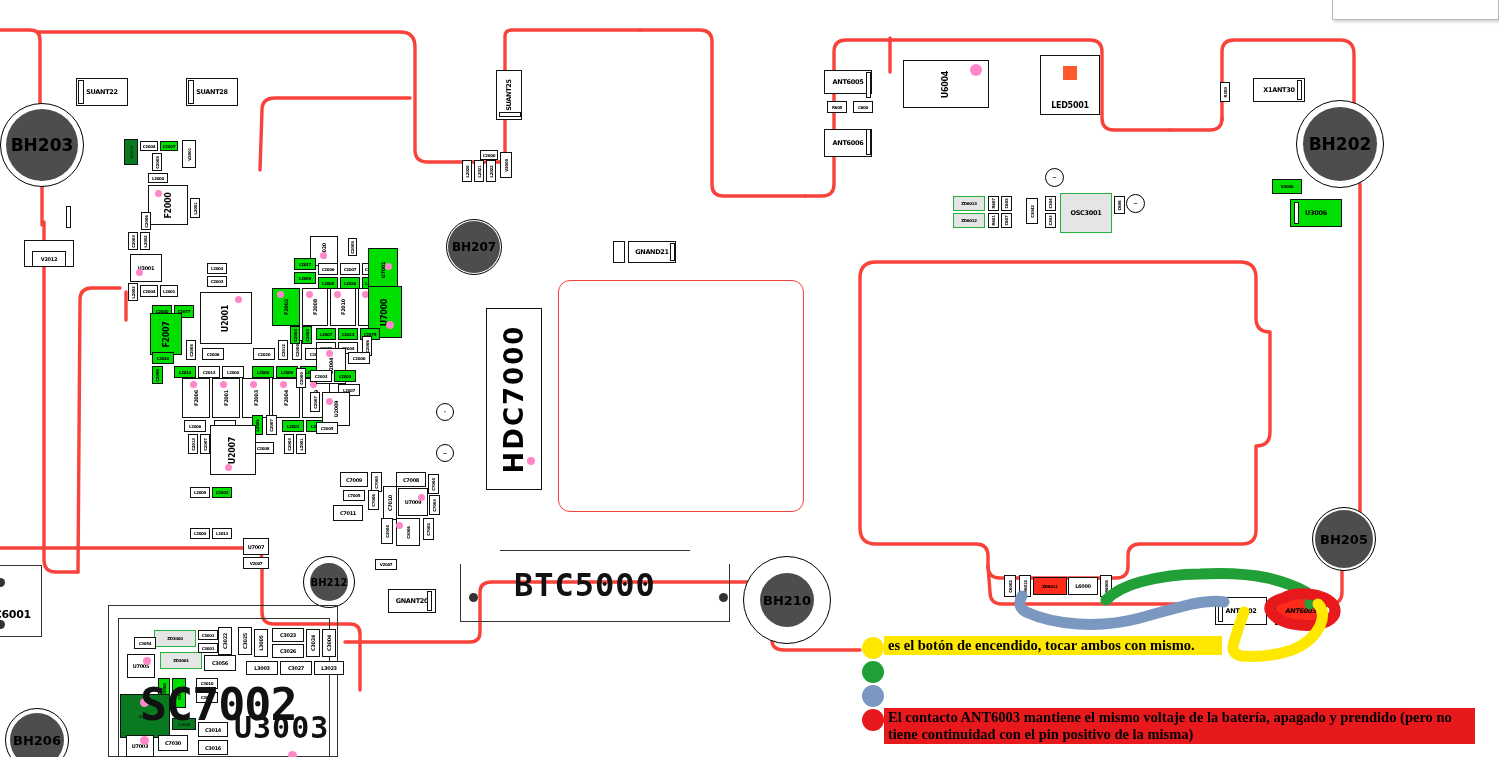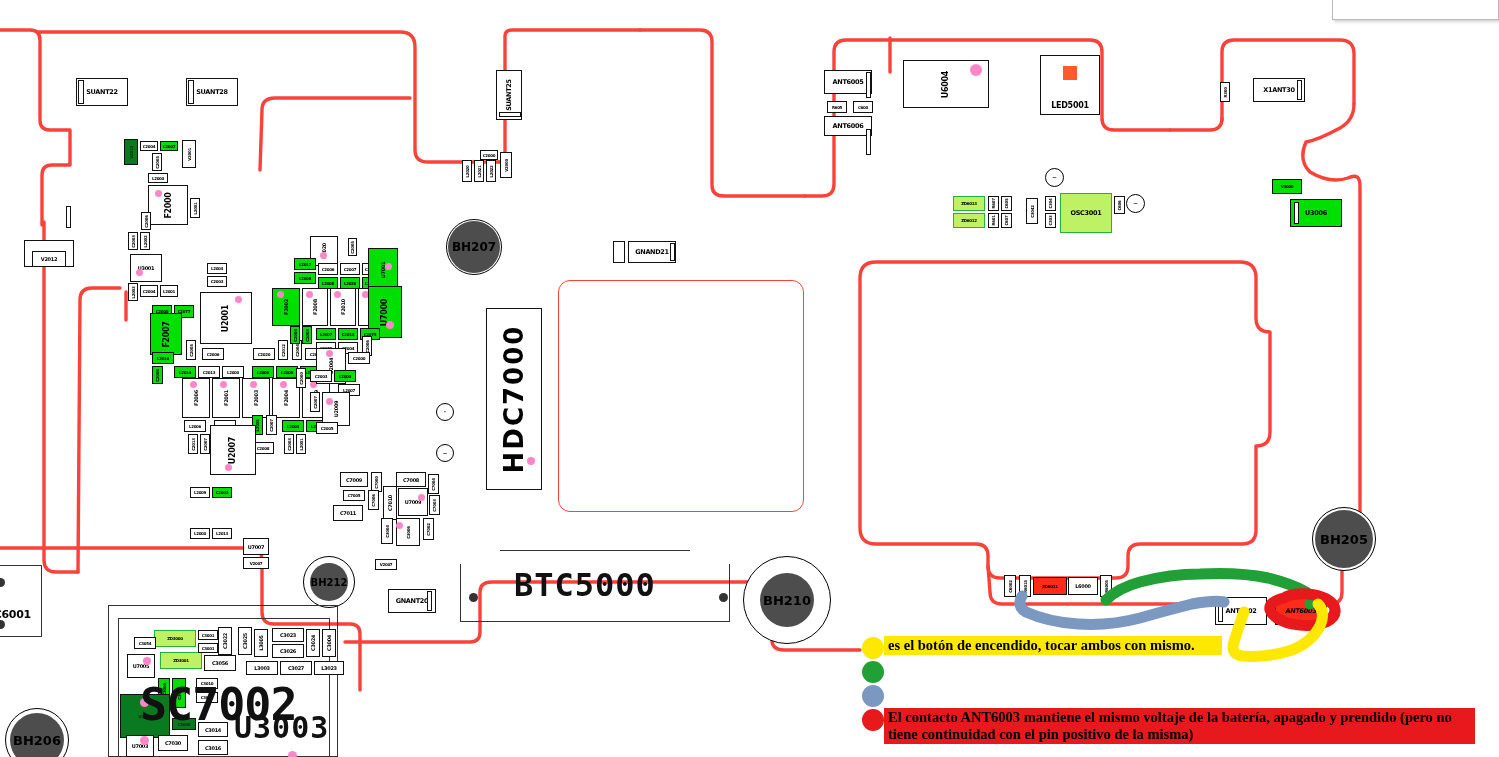--- a/index.html
+++ b/index.html
@@ -10,21 +10,21 @@
   
   .abs{position:absolute;box-sizing:border-box;}
 
   
   .comp{position:absolute;box-sizing:border-box;border:1.5px solid #111;background:#fff;
         display:flex;align-items:center;justify-content:center;
         font-family:"DejaVu Sans", sans-serif;color:#000;letter-spacing:-0.3px;
         overflow:hidden;white-space:nowrap;}
   .comp.green{background:#00e000;border-color:#111;}
   .comp.dgreen{background:#0a7a20;border-color:#111;color:#06320c;}
-  .comp.greenout{background:#bef264;border:1.5px solid #23b23a;}
+  .comp.greenout{background:#e5e5e5;border:1.5px solid #23b23a;}
   .comp.redfill{background:#ff2b1a;border-color:#111;}
   .comp.tiny{font-size:4px;font-weight:bold;}
   .comp.xs{font-size:5px;font-weight:bold;}
   .comp.sm{font-size:6.5px;font-weight:bold;}
   .comp.md{font-size:8px;font-weight:bold;}
   .comp.lg{font-size:11px;font-weight:bold;}
   .rot90 > span{transform:rotate(-90deg);display:block;}
   .rot90{}
 
   
@@ -102,20 +102,26 @@
 
       <path d="M988,566 L990,592 Q990,604 1002,604 L1330,604 Q1342,604 1342,592 L1342,560"></path>
 
       <path d="M126,292 L126,320"></path>
       <path d="M1222,118 L1222,120"></path>
     </g>
   </svg>
 
   <div class="panel" style="left:1332px;top:-20px;width:165px;height:38px;"></div>
 
+  <div class="bh" style="left:0px;top:103px;width:82px;height:82px;">
+    <div class="disc" style="width:72px;height:72px;font-size:17px;">BH203</div>
+  </div>
+  <div class="bh" style="left:1296px;top:100px;width:86px;height:86px;">
+    <div class="disc" style="width:74px;height:74px;font-size:17px;">BH202</div>
+  </div>
   <div class="bh" style="left:446px;top:219px;width:54px;height:54px;">
     <div class="disc" style="width:52px;height:52px;font-size:12px;">BH207</div>
   </div>
   <div class="bh" style="left:1312px;top:507px;width:62px;height:62px;">
     <div class="disc" style="width:58px;height:58px;font-size:13px;">BH205</div>
   </div>
   <div class="bh" style="left:743px;top:556px;width:86px;height:86px;">
     <div class="disc" style="width:54px;height:54px;font-size:13px;">BH210</div>
   </div>
   <div class="bh" style="left:303px;top:556px;width:50px;height:50px;">
@@ -660,21 +666,21 @@
   <div class="comp sm" style="left:824px;top:70px;width:48px;height:24px;">
     <span>ANT6005</span>
   </div>
   <div class="comp" style="left:866px;top:72px;width:5px;height:26px;border-width:1px;"></div>
   <div class="comp tiny" style="left:827px;top:101px;width:20px;height:12px;">
       <span>R605</span>
     </div>
   <div class="comp tiny" style="left:853px;top:101px;width:20px;height:12px;">
       <span>C600</span>
     </div>
-  <div class="comp sm" style="left:824px;top:116px;width:48px;height:20px;">
+  <div class="comp sm" style="left:824px;top:129px;width:48px;height:28px;">
     <span>ANT6006</span>
   </div>
   <div class="comp" style="left:866px;top:129px;width:5px;height:26px;border-width:1px;"></div>
 
   <div class="comp md rot90" style="left:903px;top:60px;width:86px;height:48px;">
     <span>U6004</span>
   </div>
   <div class="tp" style="left:970px;top:64px;width:12px;height:12px;"></div>
 
   <div class="comp md" style="left:1040px;top:55px;width:60px;height:60px;align-items:flex-end;padding-bottom:4px;">

